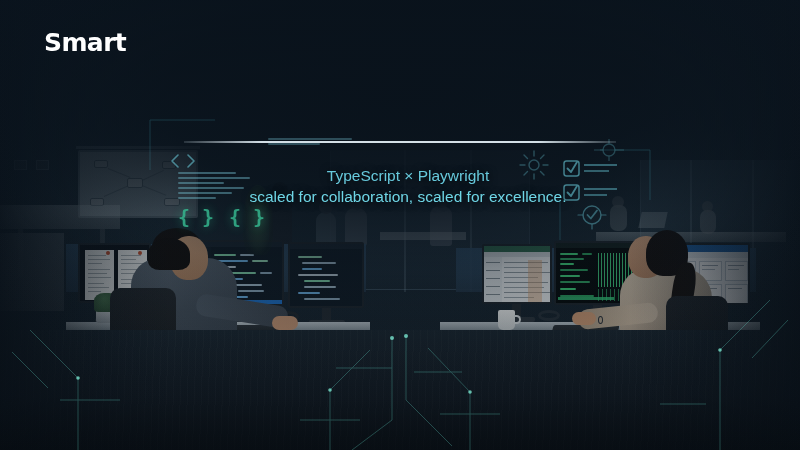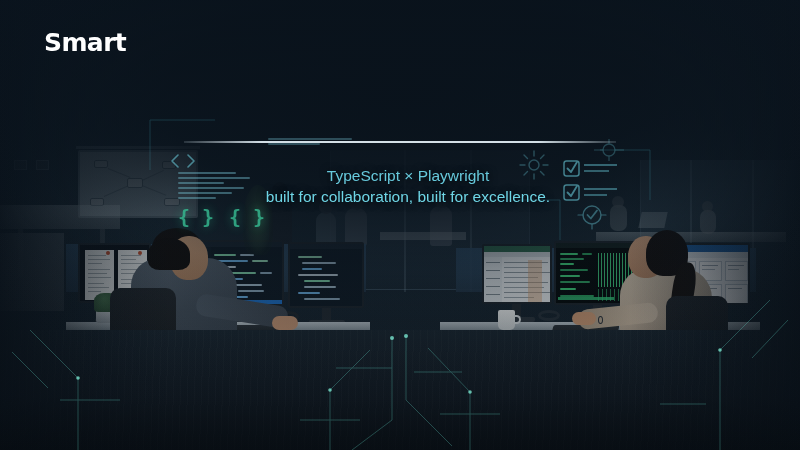--- a/index.html
+++ b/index.html
@@ -513,16 +513,16 @@
   </div>
 
 
   <div class="headline">
   </div>
 
   <div class="divider"></div>
 
   <div class="subtitle">
     <div class="sub1">TypeScript × Playwright</div>
-    <div class="sub2">built for collaboration, built for excellence.</div>
+    <div class="sub2">scaled for collaboration, scaled for excellence.</div>
   </div>
 
 </div>
 
 </body></html>

